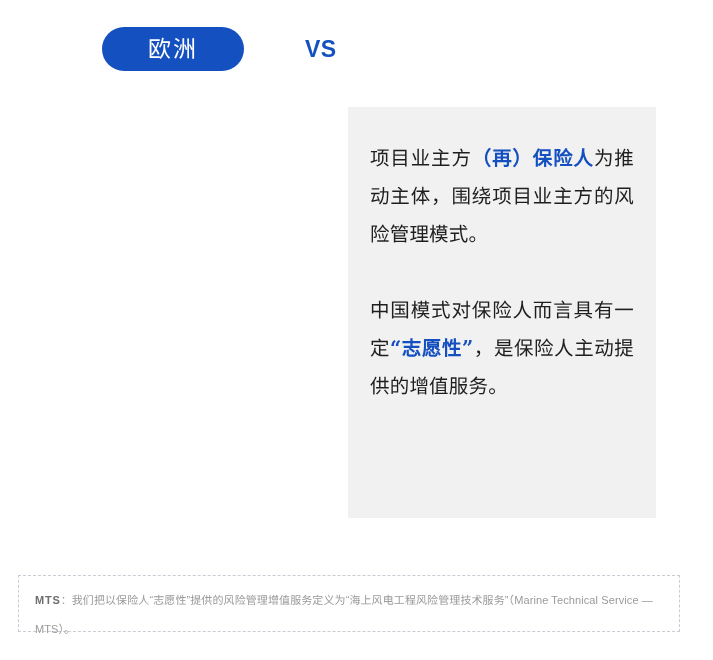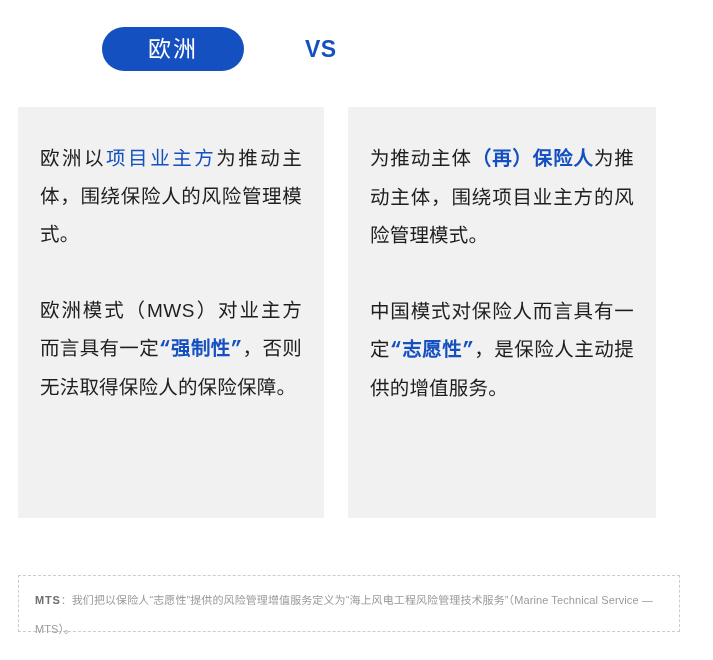--- a/index.html
+++ b/index.html
@@ -94,21 +94,20 @@
   }
   .para + .para {
     margin-top: 38px;
   }
   .hl {
     color: #1450c0;
   }
   .hl-b {
     color: #1450c0;
     font-weight: bold;
-    font-family: Liberation Mono, monospace;
   }
   .latin {
     font-family: "Liberation Sans", "DejaVu Sans", sans-serif;
     font-size: 19px;
     letter-spacing: 0.5px;
   }
 
   
   .footnote {
     position: absolute;
@@ -143,31 +142,24 @@
     <span>欧洲</span>
   </button>
 
   <div class="vs-label">VS</div>
 
 
 </div>
 
 <div class="cards">
 
-  <div class="card card-left">
-
-    <p class="para"><span>欧洲以</span><span class="hl">项目业主方</span><span>为推动主体，围绕保险人的风险管理模式。</span></p>
-
-    <p class="para"><span>欧洲模式（</span><span class="latin">MWS</span><span>）对业主方而言具有一定</span><span class="hl-b">“强制性”</span><span>，否则无法取得保险人的保险保障。</span></p>
-
-  </div>
 
   <div class="card card-right">
 
-    <p class="para"><span>为推动主体</span><span class="hl-b">（再）保险人</span><span>为推动主体，围绕项目业主方的风险管理模式。</span></p>
+    <p class="para"><span>项目业主方</span><span class="hl-b">（再）保险人</span><span>为推动主体，围绕项目业主方的风险管理模式。</span></p>
 
     <p class="para"><span>中国模式对保险人而言具有一定</span><span class="hl-b">“志愿性”</span><span>，是保险人主动提供的增值服务。</span></p>
 
   </div>
 
 </div>
 
 <div class="footnote">
   <p class="footnote-text"><span class="footnote-key">MTS</span><span>：我们把以保险人“志愿性”提供的风险管理增值服务定义为“海上风电工程风险管理技术服务”（Marine Technical Service — MTS）。</span></p>
 </div>

